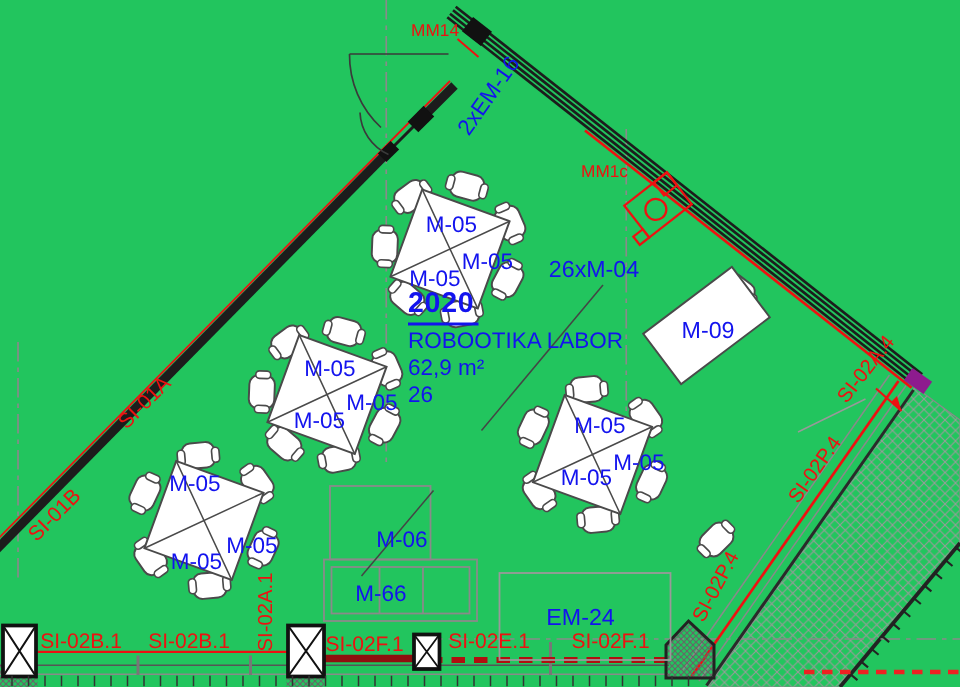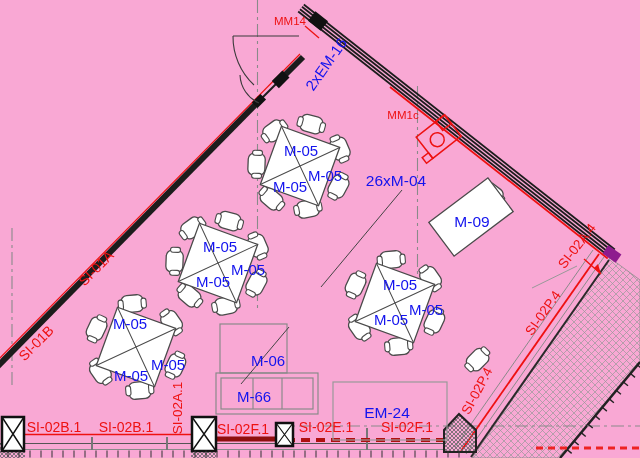--- a/index.html
+++ b/index.html
@@ -1,16 +1,16 @@
 <!DOCTYPE html>
 <html><head>
 <meta charset="utf-8">
 <style>
   html,body{margin:0;padding:0;background:#fff;}
-  #stage{position:relative;width:640px;height:458px;background:#f9a8d4;overflow:hidden;
+  #stage{position:relative;width:640px;height:458px;background:#22c55e;overflow:hidden;
          font-family:"Liberation Sans",sans-serif;}
   #plan{position:absolute;left:0;top:0;}
   .lbl{font-family:"Liberation Sans",sans-serif;}
   .lbl.blue{fill:#1313EE;}
   .lbl.red{fill:#EE1111;}
   #room-block{position:absolute;left:272px;top:192px;color:#1313EE;line-height:1.15;}
   #room-number{display:inline-block;font-size:19px;font-weight:bold;letter-spacing:.5px;
                border-bottom:2.5px solid #1313EE;padding:0 3px 1px 0;margin-bottom:2px;}
   #room-name{font-size:15px;white-space:nowrap;}
   #room-area{font-size:15px;margin-top:1px;}
@@ -264,13 +264,19 @@
         <text class="lbl red" font-size="13.5" text-anchor="middle" dominant-baseline="central" transform="translate(477 391) rotate(-62)">SI-02P.4</text>
         <text class="lbl red" font-size="13.5" text-anchor="middle" dominant-baseline="central" transform="translate(177 408) rotate(-90)">SI-02A.1</text>
         <text class="lbl red" font-size="14" text-anchor="middle" dominant-baseline="central" transform="translate(54 427) rotate(0)">SI-02B.1</text>
         <text class="lbl red" font-size="14" text-anchor="middle" dominant-baseline="central" transform="translate(126 427) rotate(0)">SI-02B.1</text>
         <text class="lbl red" font-size="14" text-anchor="middle" dominant-baseline="central" transform="translate(243 429) rotate(0)">SI-02F.1</text>
         <text class="lbl red" font-size="14" text-anchor="middle" dominant-baseline="central" transform="translate(326 427) rotate(0)">SI-02E.1</text>
         <text class="lbl red" font-size="14" text-anchor="middle" dominant-baseline="central" transform="translate(407 427) rotate(0)">SI-02F.1</text>
       </g>
   </svg>
 
+  <div id="room-block">
+    <div id="room-number">2020</div>
+    <div id="room-name">ROBOOTIKA LABOR</div>
+    <div id="room-area">62,9 m²</div>
+    <div id="room-capacity">26</div>
+  </div>
 </div>
 
 </body></html>

